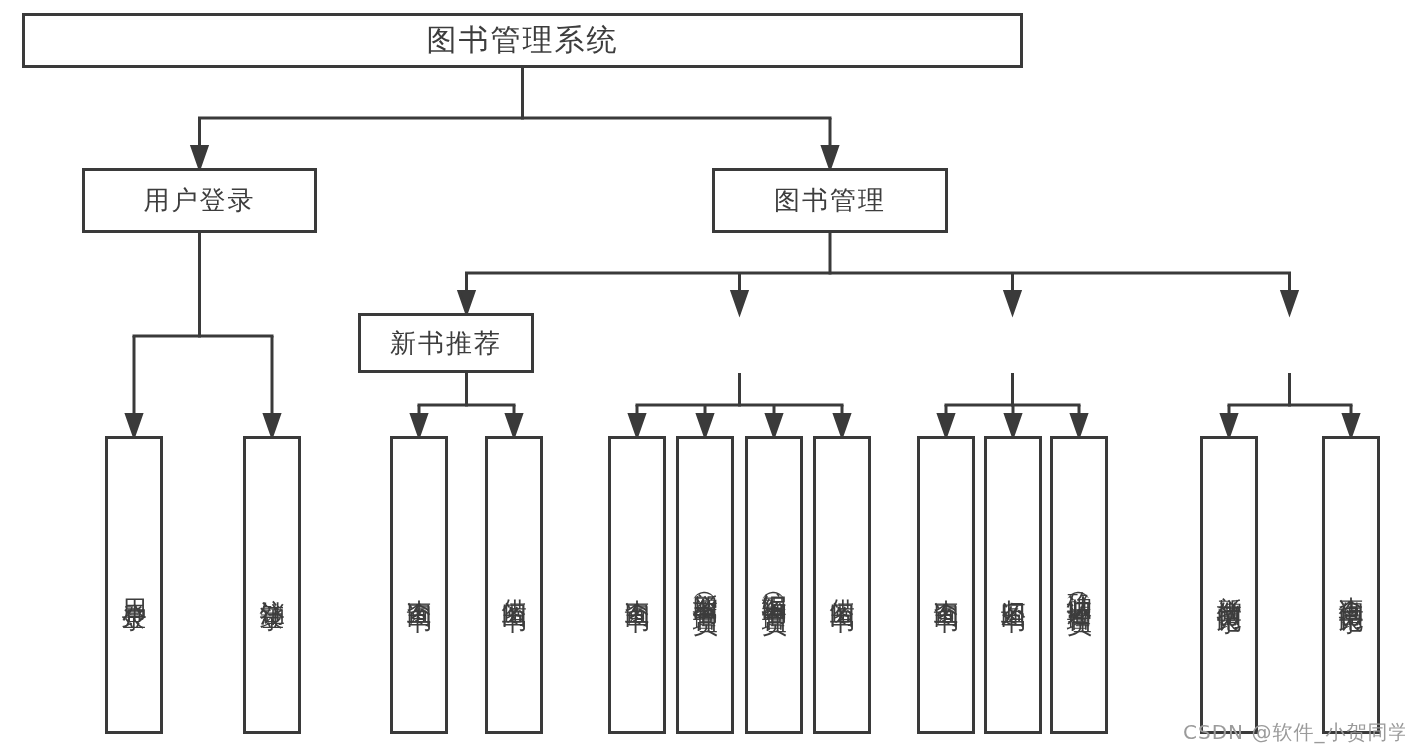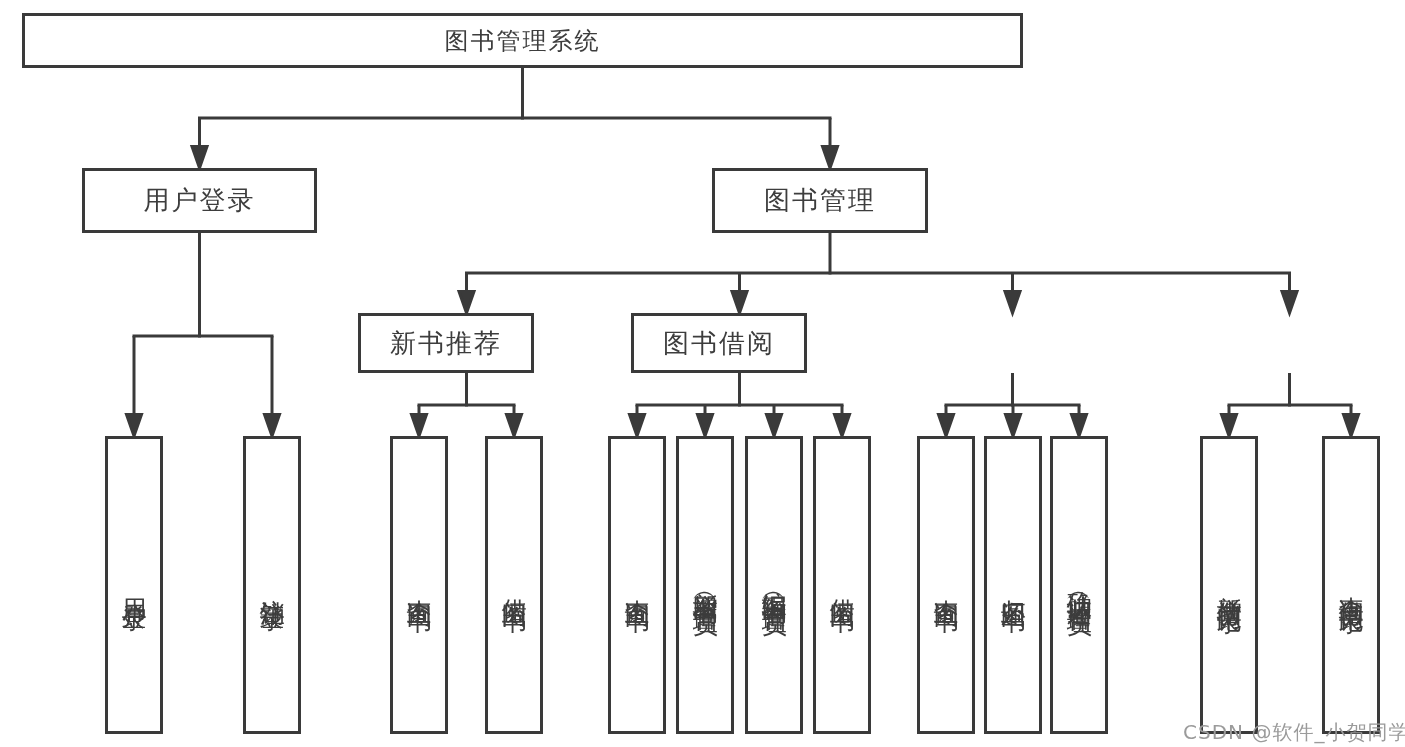--- a/index.html
+++ b/index.html
@@ -25,21 +25,21 @@
     display: flex;
     align-items: center;
     justify-content: center;
     color: #3d3d3d;
   }
   .hnode .lbl {
     font-size: 26px;
     letter-spacing: 2px;
     white-space: nowrap;
   }
-  .root-node .lbl { font-size: 24px; }
+  .root-node .lbl { font-size: 30px; }
   .vnode {
     top: 436px;
     width: 58px;
     height: 298px;
   }
   .vnode .lbl {
     writing-mode: vertical-rl;
     text-orientation: mixed;
     font-size: 25px;
     letter-spacing: 3px;
@@ -140,30 +140,27 @@
     </g>
   </svg>
 
   <div class="box hnode root-node" style="left:22px;top:13px;width:1001px;height:55px">
     <span class="lbl">图书管理系统</span>
   </div>
 
   <div class="box hnode l2node" style="left:82px;width:235px">
     <span class="lbl">用户登录</span>
   </div>
-  <div class="box hnode l2node" style="left:712px;width:216px">
+  <div class="box hnode l2node" style="left:712px;width:236px">
     <span class="lbl">图书管理</span>
   </div>
 
   <div class="box hnode l3node" style="left:358px">
     <span class="lbl">新书推荐</span>
   </div>
-  <div class="box hnode l3node" style="left:631px">
-    <span class="lbl">图书借阅</span>
-  </div>
 
   <div class="box vnode" style="left:105px">
     <span class="lbl">用户登录</span>
   </div>
   <div class="box vnode" style="left:243px">
     <span class="lbl">注销登录</span>
   </div>
 
   <div class="box vnode" style="left:390px">
     <span class="lbl">查询图书</span>

